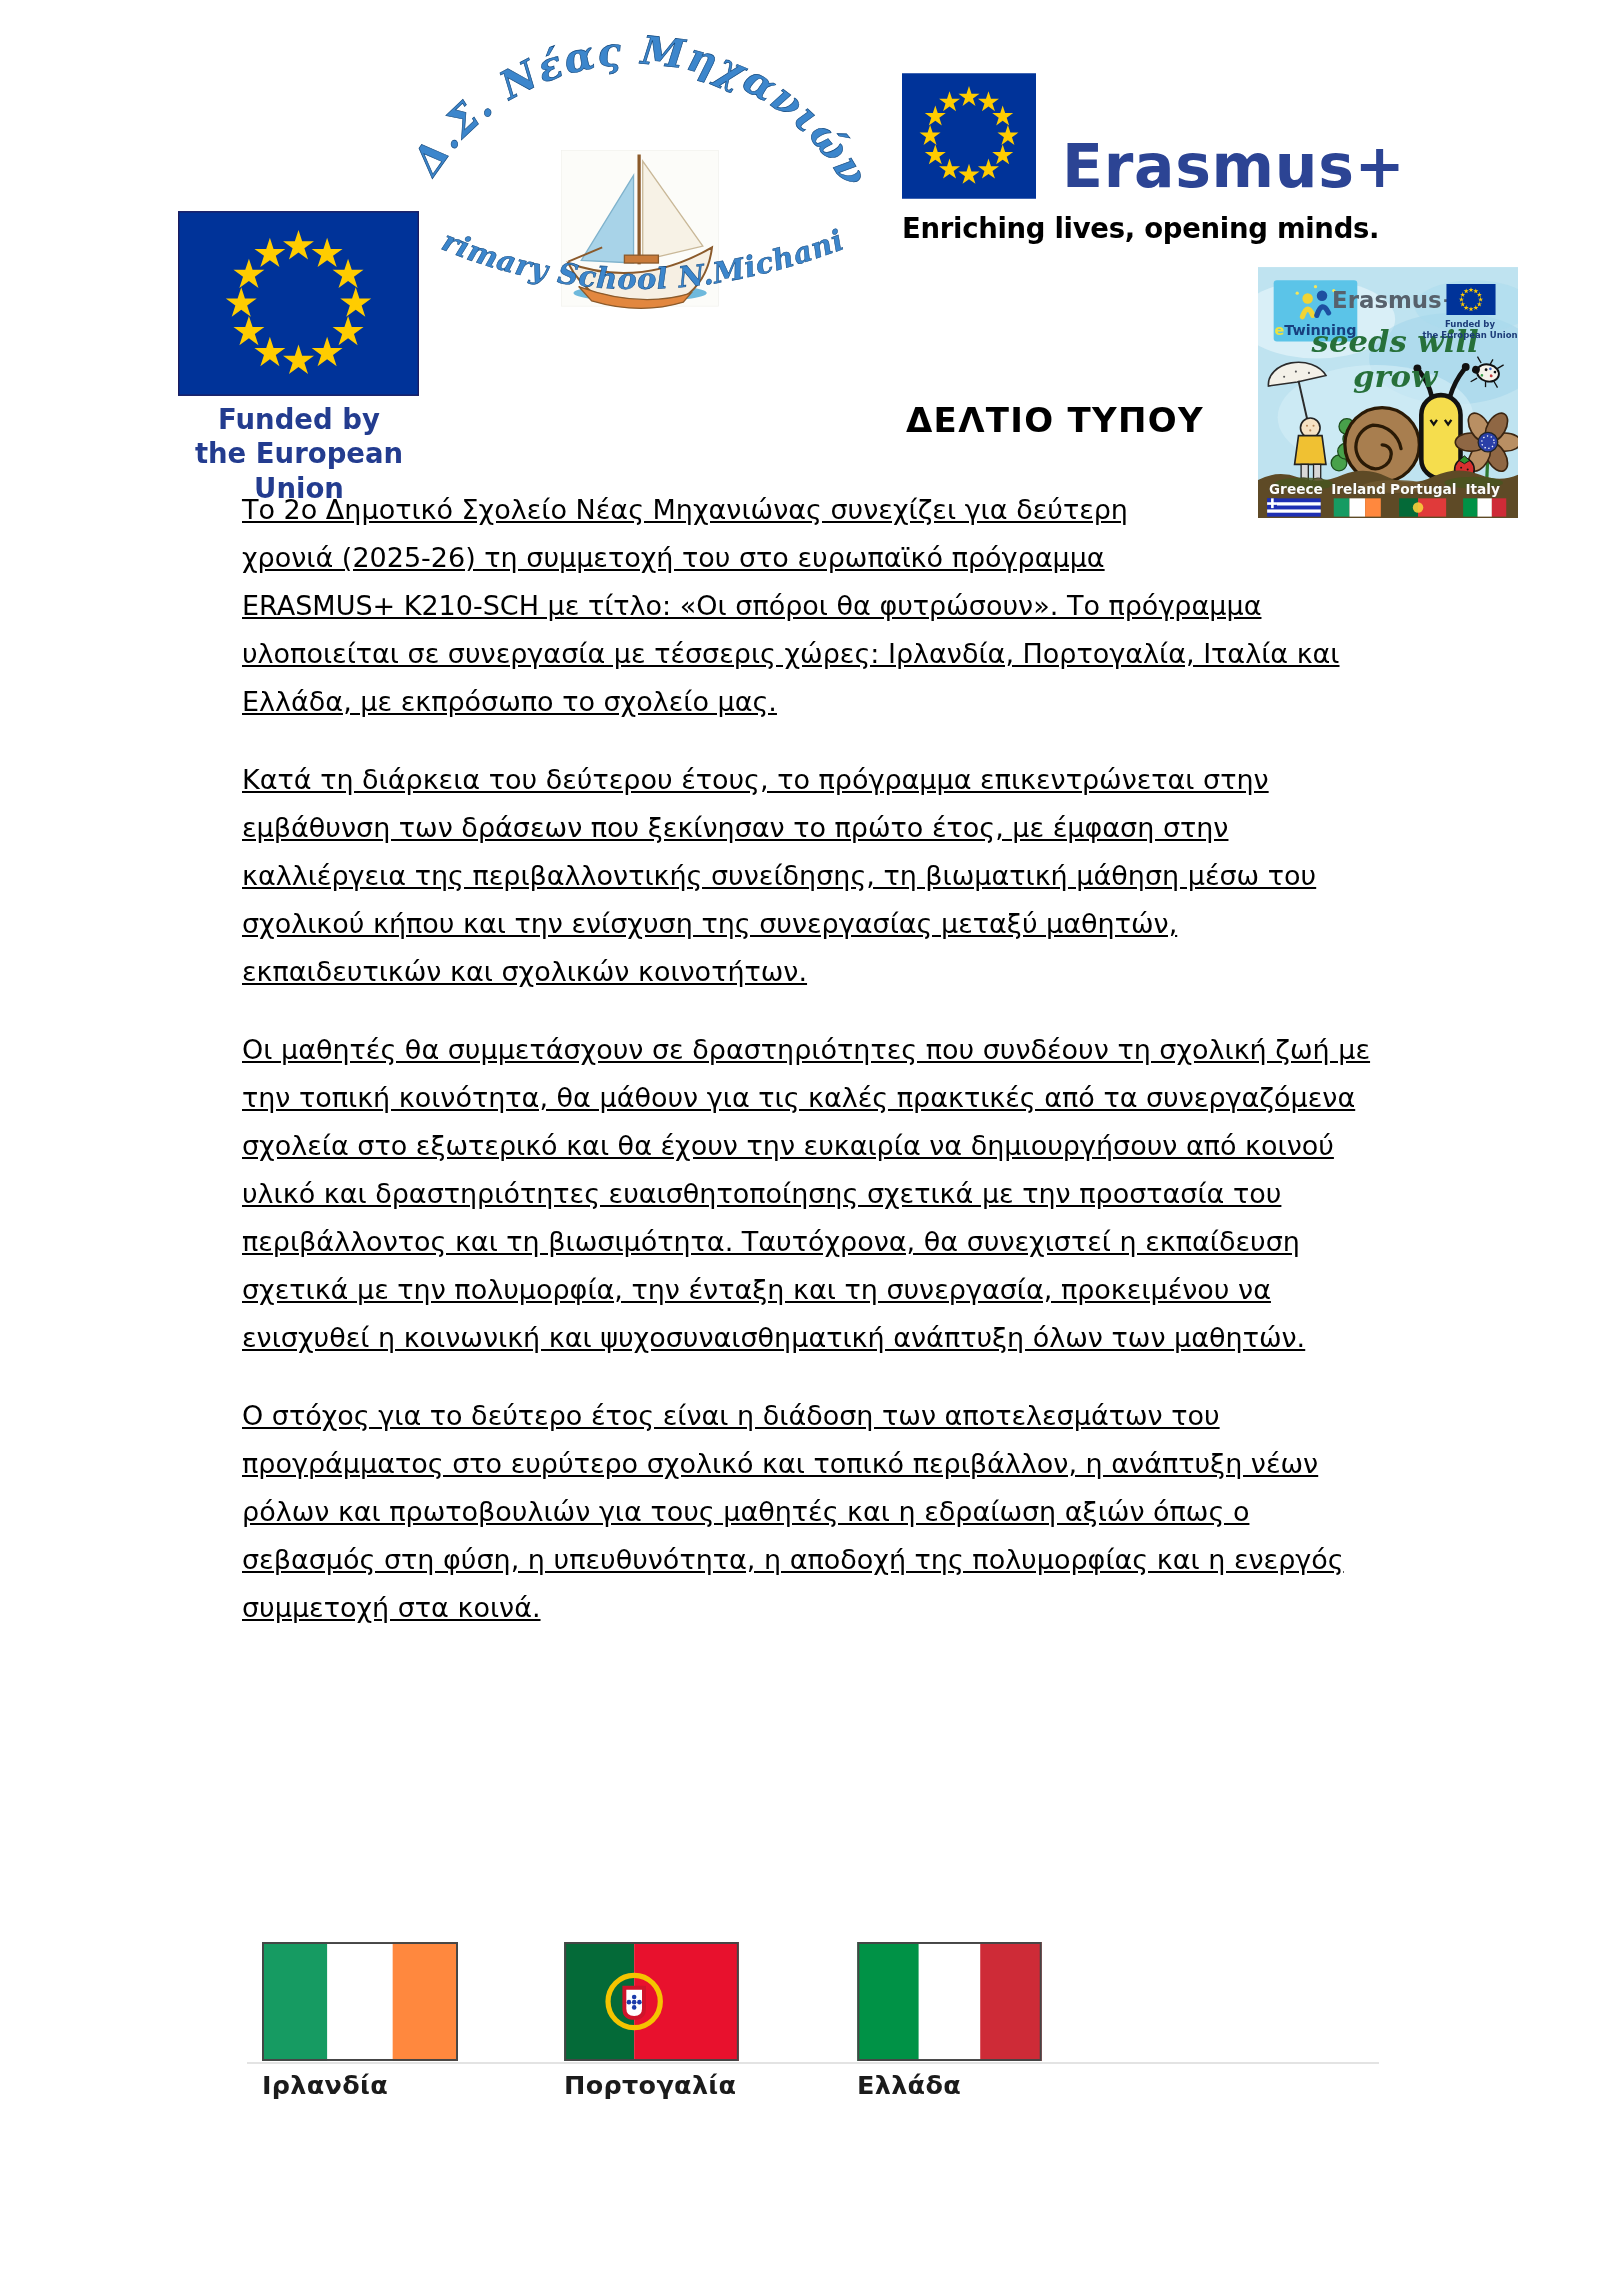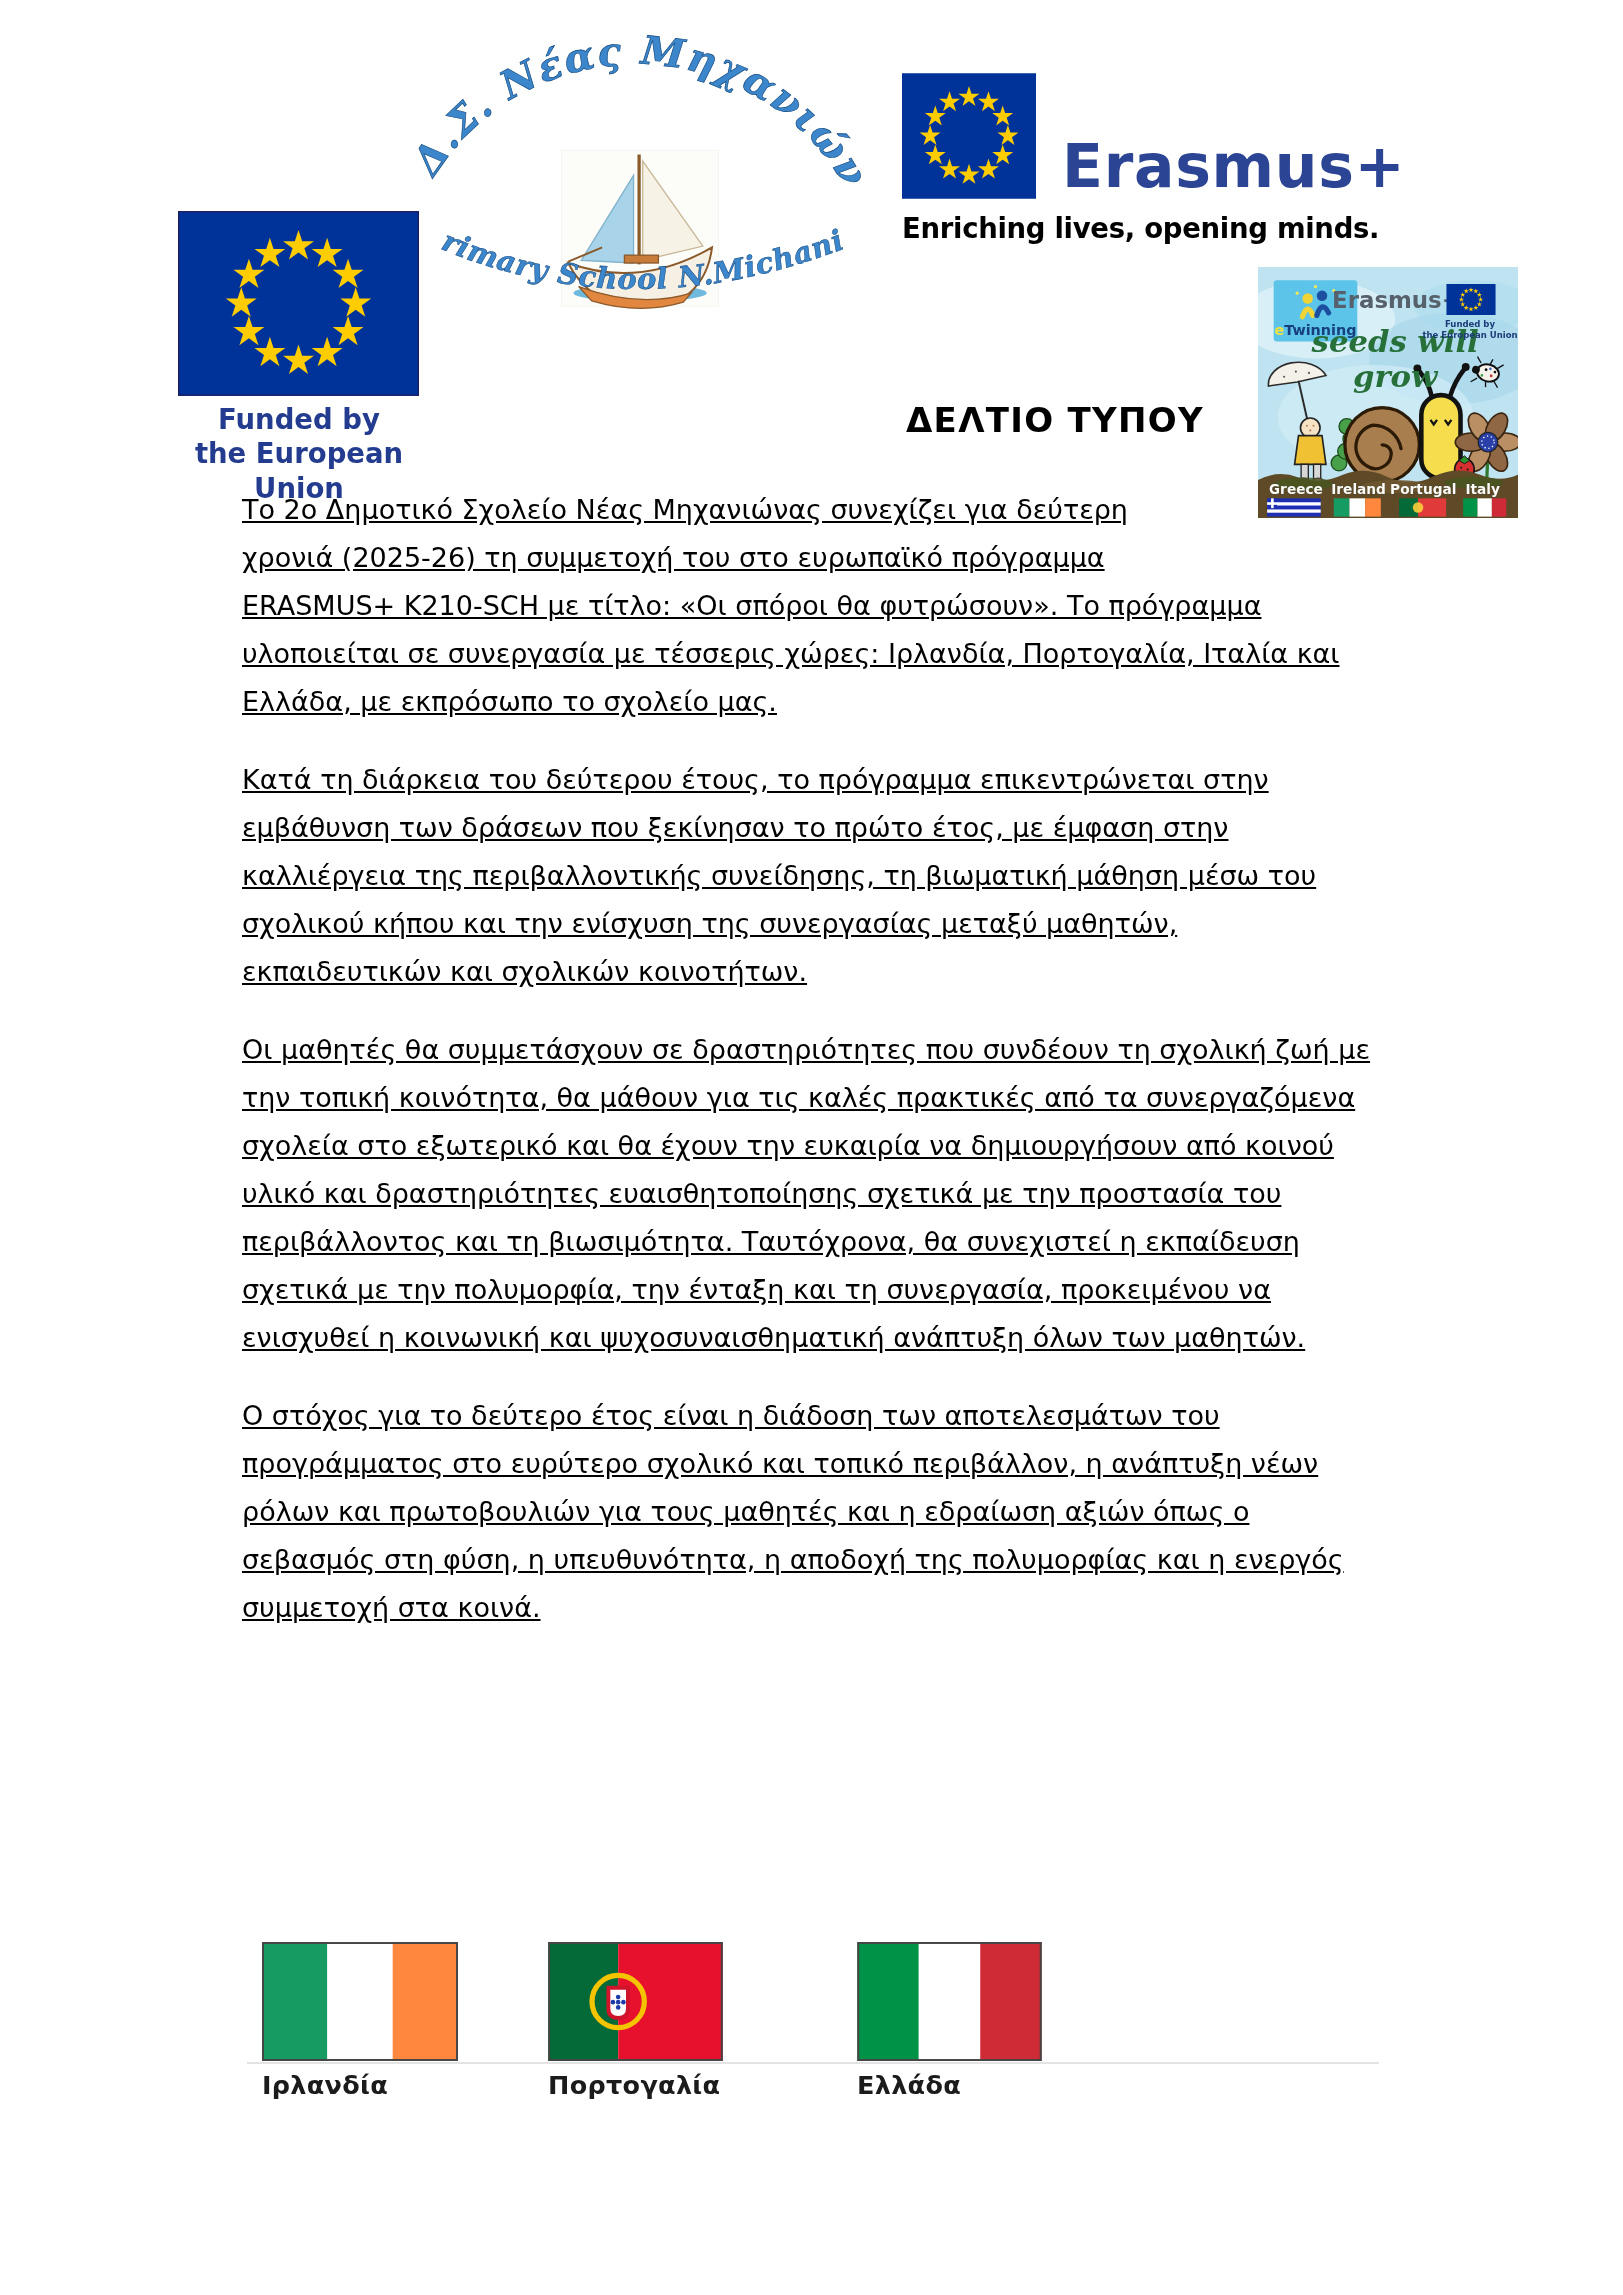--- a/index.html
+++ b/index.html
@@ -321,21 +321,21 @@
   <div class="flag-item" style="left:262px;">
     <svg width="196" height="119" viewBox="0 0 300 182">
       <rect width="100" height="182" fill="#169B62"></rect>
       <rect x="100" width="100" height="182" fill="#FFFFFF"></rect>
       <rect x="200" width="100" height="182" fill="#FF883E"></rect>
       <rect x="1.5" y="1.5" width="297" height="179" fill="none" stroke="#454545" stroke-width="3"></rect>
     </svg>
     <div class="flag-label">Ιρλανδία</div>
   </div>
 
-  <div class="flag-item" style="left:548px;">
+  <div class="flag-item" style="left:564px;">
     <svg width="175" height="119" viewBox="0 0 267 182">
       <rect width="107" height="182" fill="#046A38"></rect>
       <rect x="107" width="160" height="182" fill="#E8112D"></rect>
       <circle cx="107" cy="91" r="40" fill="none" stroke="#F5C400" stroke-width="8"></circle>
       <path d="M 92 70 L 122 70 L 122 102 Q 122 116 107 116 Q 92 116 92 102 Z" fill="#FFFFFF" stroke="#CF142B" stroke-width="6"></path>
       <circle cx="107" cy="84" r="3.5" fill="#1C3BAA"></circle>
       <circle cx="99" cy="92" r="3.5" fill="#1C3BAA"></circle>
       <circle cx="115" cy="92" r="3.5" fill="#1C3BAA"></circle>
       <circle cx="107" cy="100" r="3.5" fill="#1C3BAA"></circle>
       <circle cx="107" cy="92" r="3.5" fill="#1C3BAA"></circle>

